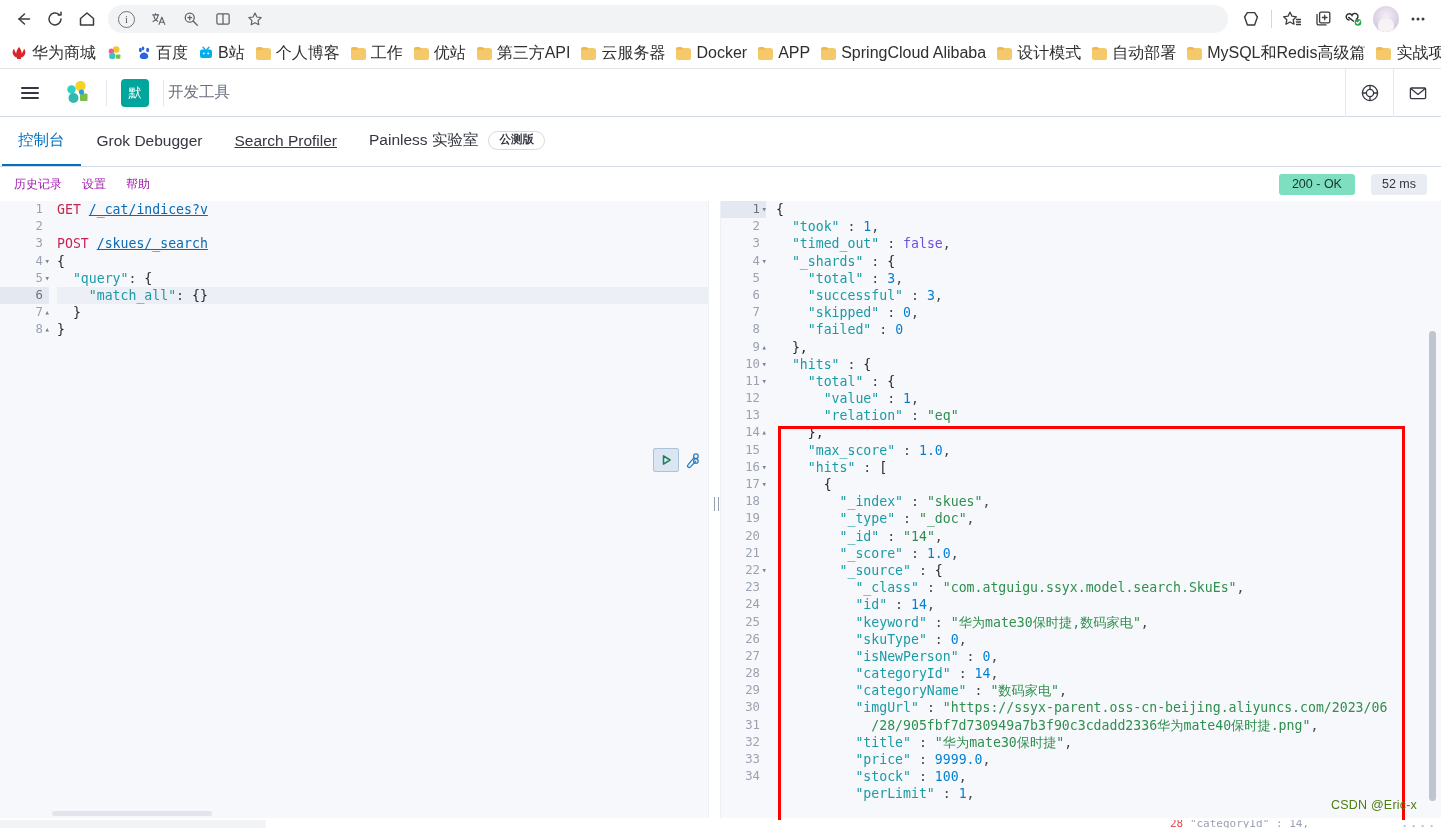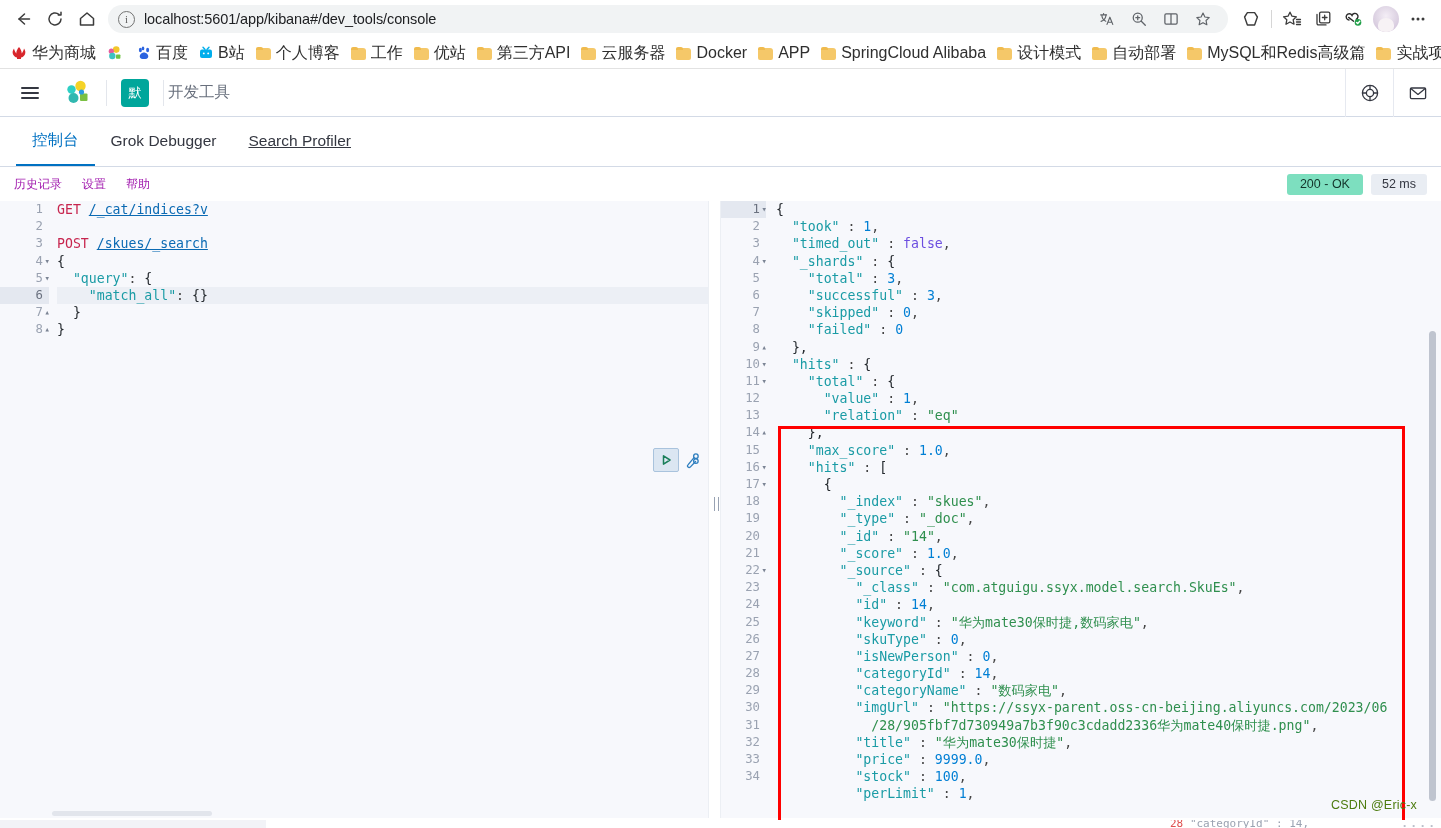--- a/index.html
+++ b/index.html
@@ -164,21 +164,21 @@
     display:flex; align-items:center; justify-content:center;
     border-left: 1px solid #e6e9f0;
     color:#343741;
   }
 
   
   #kbn-tabs {
     height: 50px;
     display: flex;
     align-items: stretch;
-    padding-left: 16px;
+    padding-left: 2px;
     border-bottom: 1px solid #d3dae6;
     background: #fff;
     gap: 0;
   }
   .kbn-tab {
     display: flex; align-items: center;
     padding: 0 16px;
     font-size: 15.5px;
     color: #343741;
     border-bottom: 2px solid transparent;
@@ -206,21 +206,21 @@
     padding-left: 14px;
     gap: 20px;
     background: #fff;
     position: relative;
   }
   .console-menu-item { font-size: 12px; color: #a21caf; text-align: right; }
   #console-status {
     margin-left: auto;
     display: flex;
     align-items: center;
-    gap: 8px;
+    gap: 16px;
     padding-right: 14px;
   }
   #status-code {
     background: #7ddfbf;
     color: #14342b;
     font-size: 12.5px;
     padding: 3px 13px 4px;
     border-radius: 3px;
     font-weight: normal;
   }
@@ -426,21 +426,20 @@
       </svg>
     </div>
     <div class="nav-btn">
       <svg width="20" height="20" viewBox="0 0 20 20" fill="none" stroke="#3b3b3b" stroke-width="1.5">
         <path d="M3.5 9.5 L10 4 L16.5 9.5 V16 H3.5 Z" stroke-linejoin="round" stroke-linecap="round"></path>
       </svg>
     </div>
 
     <div id="omnibox-wrap">
       <div class="info-ico">i</div>
-      <div id="url-text">localhost:5601/app/kibana#/dev_tools/console</div>
       <div id="omnibox-actions">
         <div class="nav-btn">
           <svg width="18" height="18" viewBox="0 0 20 20" fill="none" stroke="#5f6368" stroke-width="1.3">
             <path d="M3 5.5 H9.5 M6.2 4 V5.5 M4.3 5.5 C4.3 9 6 11.2 8.6 12.4" stroke-linecap="round"></path>
             <path d="M8.8 5.5 C8.8 9 6.6 11.5 3.4 12.6" stroke-linecap="round"></path>
             <path d="M10 16 L13.2 8 L16.4 16 M11.1 13.6 H15.3" stroke-linecap="round" stroke-linejoin="round"></path>
           </svg>
         </div>
         <div class="nav-btn">
           <svg width="18" height="18" viewBox="0 0 20 20" fill="none" stroke="#5f6368" stroke-width="1.4">
@@ -643,20 +642,24 @@
 
   <div id="kbn-tabs">
     <div class="kbn-tab selected">
       <span class="tab-label">控制台</span>
     </div>
     <div class="kbn-tab">
       <span class="tab-label">Grok Debugger</span>
     </div>
     <div class="kbn-tab underlined">
       <span class="tab-label">Search Profiler</span>
+    </div>
+    <div class="kbn-tab">
+      <span class="tab-label">Painless 实验室</span>
+      <span class="beta-badge">公测版</span>
     </div>
   </div>
 
   <div id="console-bar">
     <div class="console-menu-item">历史记录</div>
     <div class="console-menu-item">设置</div>
     <div class="console-menu-item">帮助</div>
     <div id="console-status">
       <div id="status-code" style="background: rgb(125, 223, 191);">200 - OK</div>
       <div id="status-time">52 ms</div>

